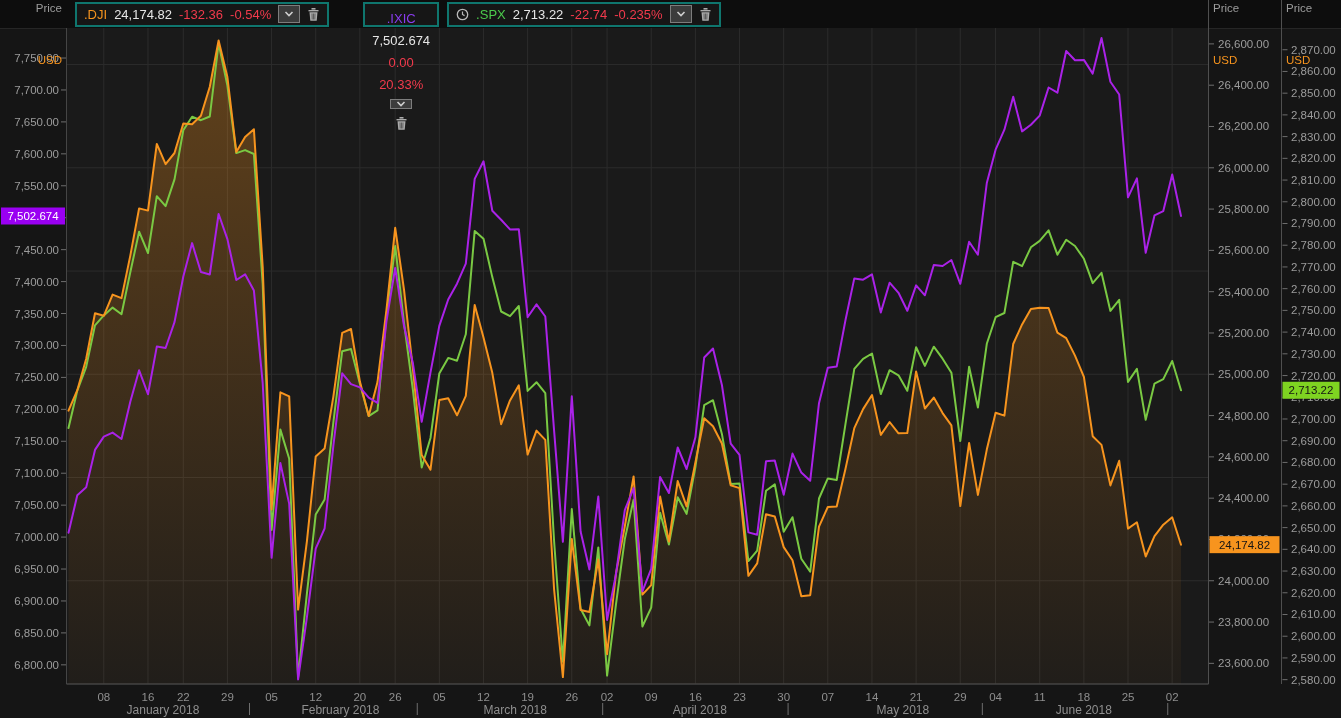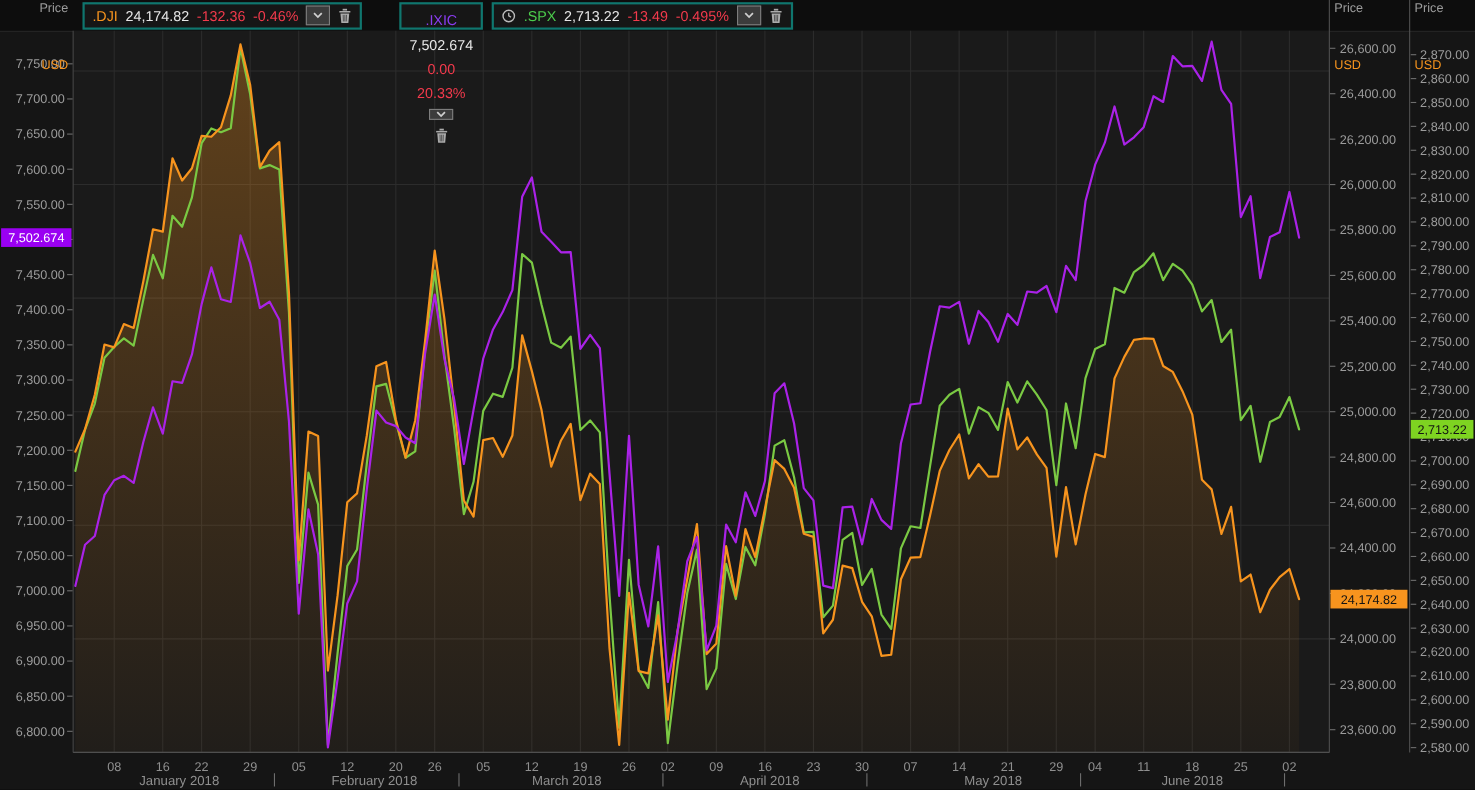--- a/index.html
+++ b/index.html
@@ -39,21 +39,21 @@
     <div>Price</div>
     <div class="usd">USD</div>
   </div>
 
   <div class="legend-row">
 
     <div class="legend-box">
       <span style="color: rgb(247, 148, 30);">.DJI</span>
       <span class="val">24,174.82</span>
       <span class="chg">-132.36</span>
-      <span class="chg">-0.46%</span>
+      <span class="chg">-0.54%</span>
       <span class="drop-btn">
         <svg width="10" height="8" viewBox="0 0 10 8">
             <polyline points="1.5,2 5,5.5 8.5,2" fill="none" stroke="#cfcfcf" stroke-width="1.6"></polyline>
           </svg>
       </span>
       <span class="icon-btn">
         <svg width="13" height="15" viewBox="0 0 13 15">
             <rect x="1.5" y="3" width="10" height="1.4" fill="#ababab"></rect>
             <rect x="4.5" y="1" width="4" height="1.6" fill="#ababab"></rect>
             <path d="M2.5 5.2h8l-0.8 8.6H3.3z" fill="#ababab"></path>
@@ -90,22 +90,22 @@
       </span>
     </div>
 
     <div class="legend-box">
       <svg width="13" height="13" viewBox="0 0 13 13">
           <circle cx="6.5" cy="6.5" r="5.2" fill="none" stroke="#b9b9b9" stroke-width="1.3"></circle>
           <polyline points="6.5,3.6 6.5,6.5 8.6,7.6" fill="none" stroke="#b9b9b9" stroke-width="1.2"></polyline>
         </svg>
       <span style="color: rgb(76, 203, 76);">.SPX</span>
       <span class="val">2,713.22</span>
-      <span class="chg">-13.49</span>
-      <span class="chg">-0.495%</span>
+      <span class="chg">-22.74</span>
+      <span class="chg">-0.235%</span>
       <span class="drop-btn">
         <svg width="10" height="8" viewBox="0 0 10 8">
             <polyline points="1.5,2 5,5.5 8.5,2" fill="none" stroke="#cfcfcf" stroke-width="1.6"></polyline>
           </svg>
       </span>
       <span class="icon-btn">
         <svg width="13" height="15" viewBox="0 0 13 15">
             <rect x="1.5" y="3" width="10" height="1.4" fill="#ababab"></rect>
             <rect x="4.5" y="1" width="4" height="1.6" fill="#ababab"></rect>
             <path d="M2.5 5.2h8l-0.8 8.6H3.3z" fill="#ababab"></path>

